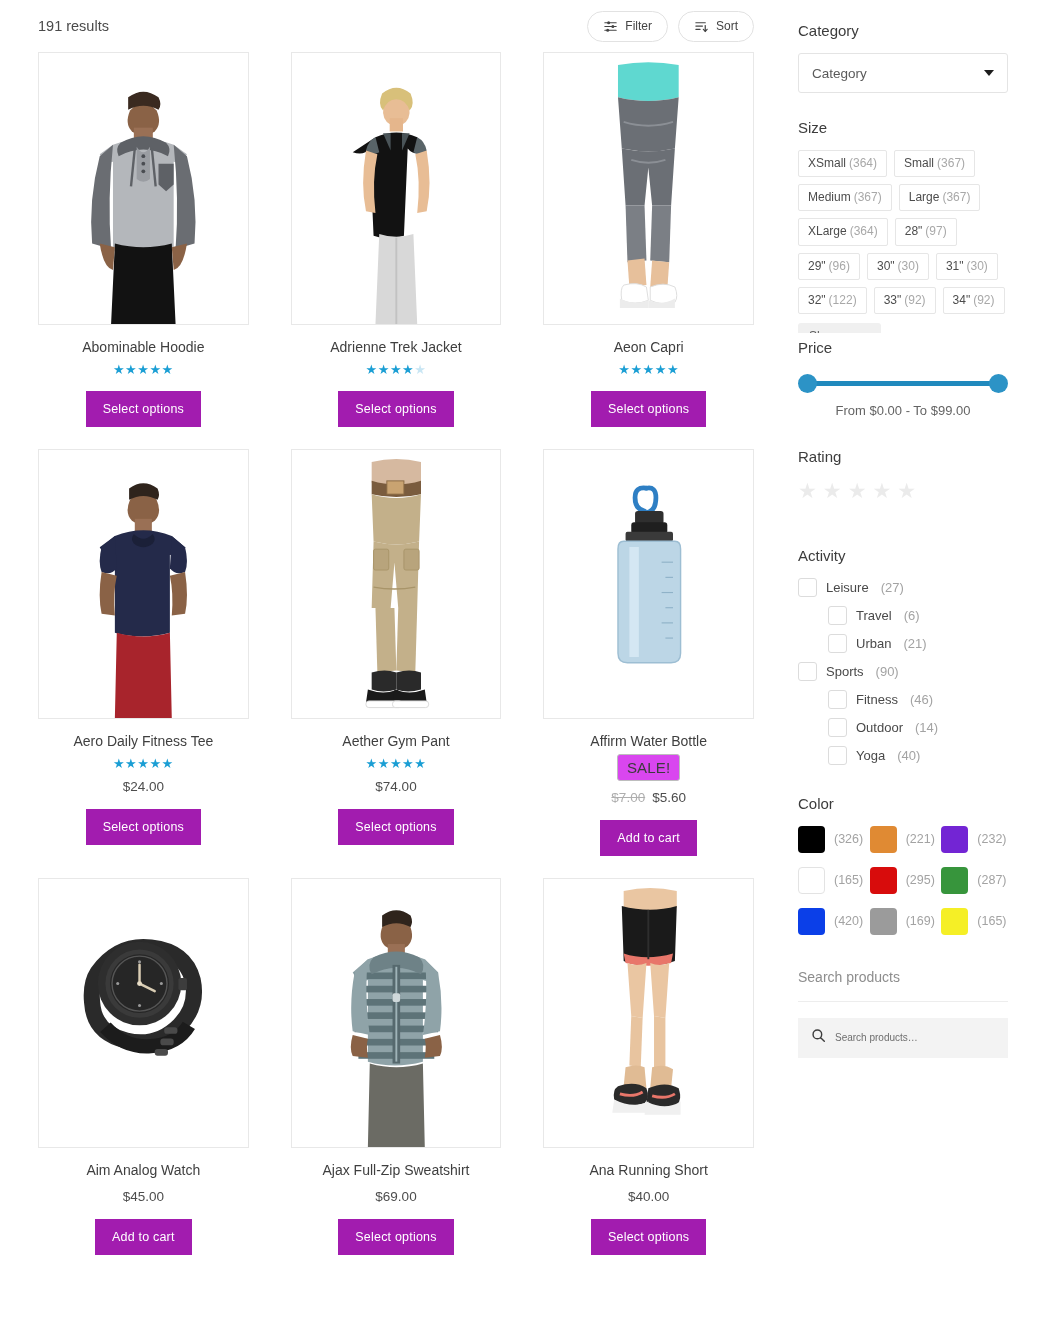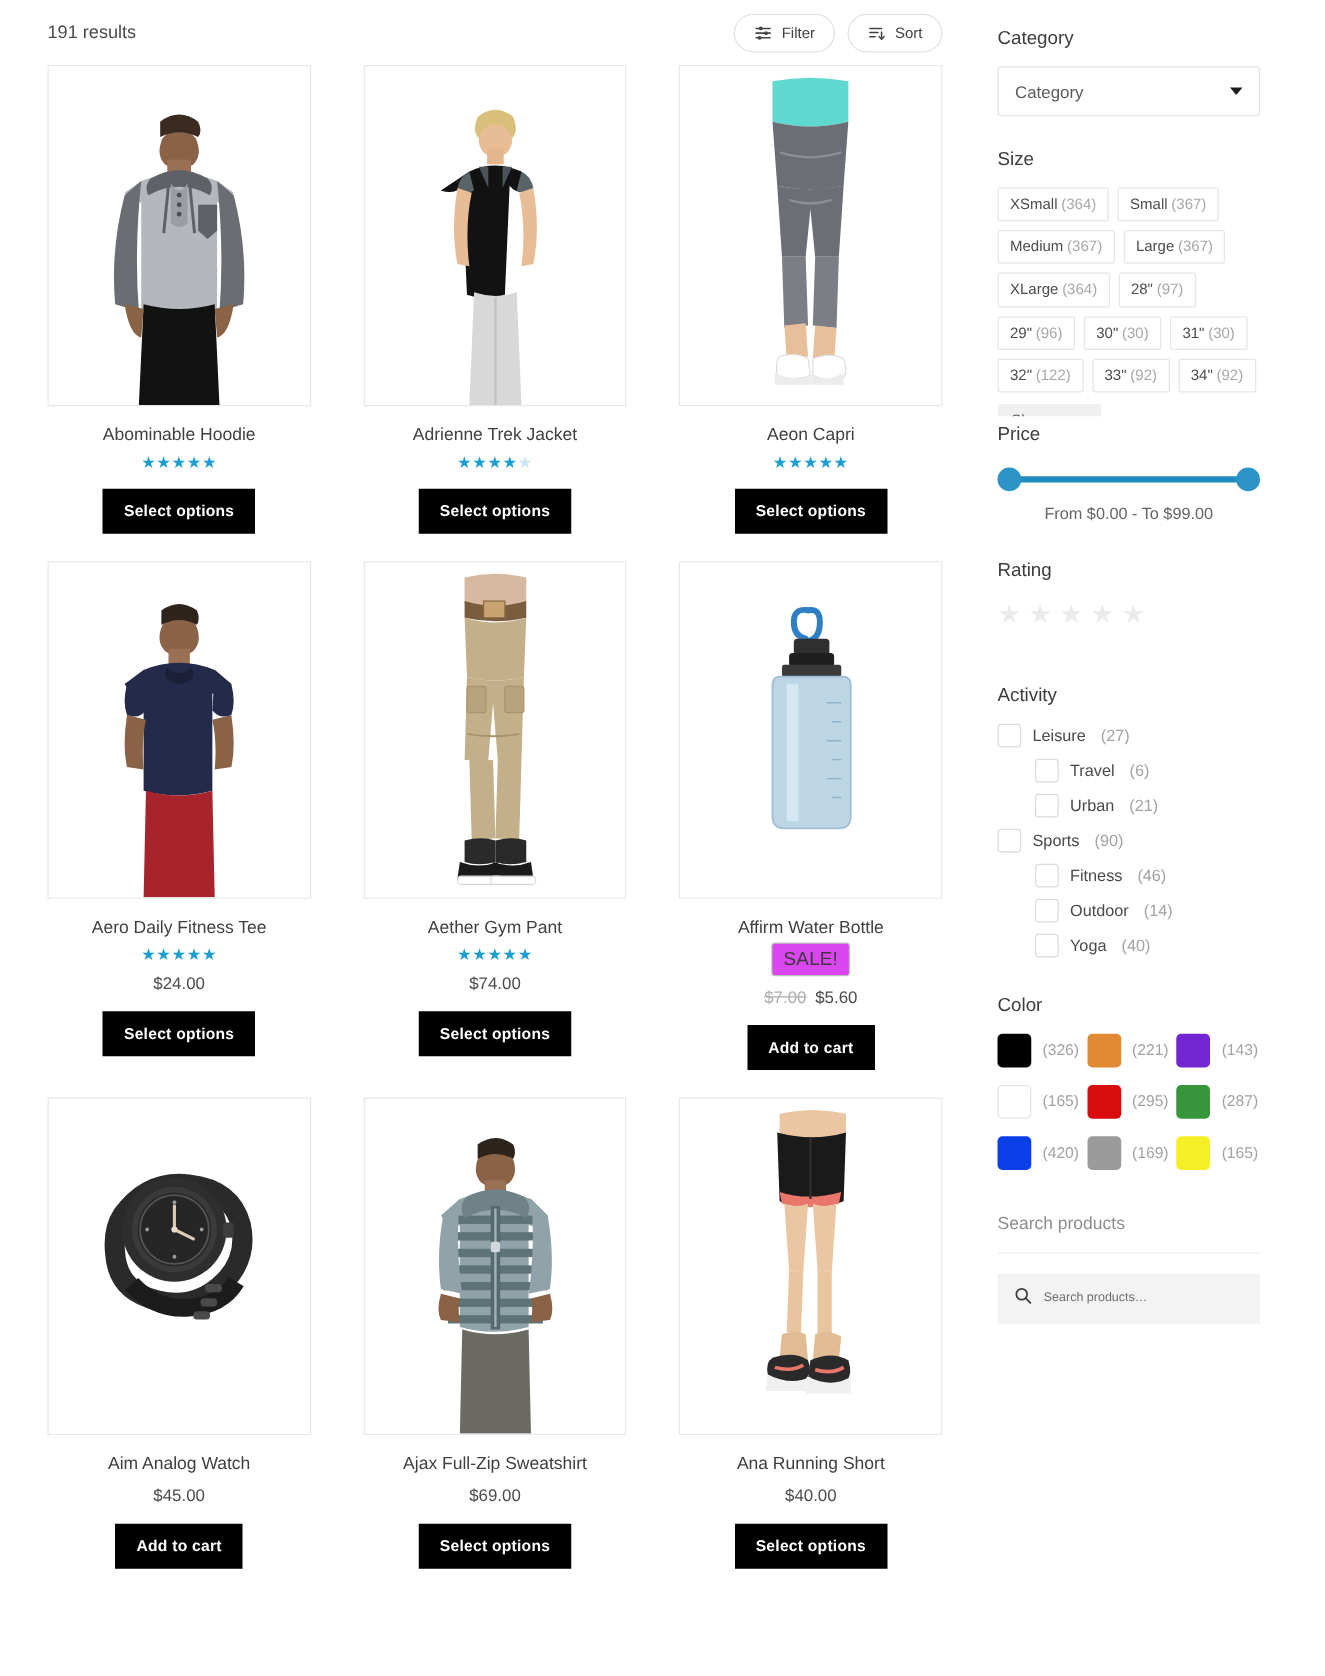--- a/index.html
+++ b/index.html
@@ -58,22 +58,22 @@
   .price { margin-top: 9px; font-size: 13.5px; color: #4d4d4d; }
   .price .orig { color: #aeaeae; text-decoration: line-through; margin-right: 7px; }
   .sale-badge {
     margin-top: 4px; display: inline-block;
     border: 1px solid #bdbdbd; border-radius: 3px;
     padding: 4px 9px; font-size: 15px; color: #3b3b3b; background: #d946ef;
     letter-spacing: 0.2px;
   }
   .btn-primary {
     margin-top: 15px;
-    background: #000000; color: #fff; border: none;
-    padding: 11px 17px; font-size: 12.5px; font-weight: bold;
+    background: #a21caf; color: #fff; border: none;
+    padding: 11px 17px; font-size: 12.5px; font-weight: normal;
     cursor: pointer; letter-spacing: 0.2px;
     font-family: "Liberation Sans", sans-serif;
   }
 
   
   .sidebar { width: 270px; padding: 22px 52px 16px 8px; position: relative; }
   .side-h {
     font-size: 15px; color: #3c3c3c; margin: 0 0 14px 0; font-weight: normal;
   }
   .side-block { margin-bottom: 26px; }
@@ -524,21 +524,21 @@
         <div class="color-cell">
             <span class="swatch" style="background:#000000"></span>
             <span class="cnt">(326)</span>
           </div>
         <div class="color-cell">
             <span class="swatch" style="background:#e08a33"></span>
             <span class="cnt">(221)</span>
           </div>
         <div class="color-cell">
             <span class="swatch" style="background:#7325d4"></span>
-            <span class="cnt">(143)</span>
+            <span class="cnt">(232)</span>
           </div>
         <div class="color-cell">
             <span class="swatch lightbd" style="background:#ffffff"></span>
             <span class="cnt">(165)</span>
           </div>
         <div class="color-cell">
             <span class="swatch" style="background:#d80c0c"></span>
             <span class="cnt">(295)</span>
           </div>
         <div class="color-cell">

